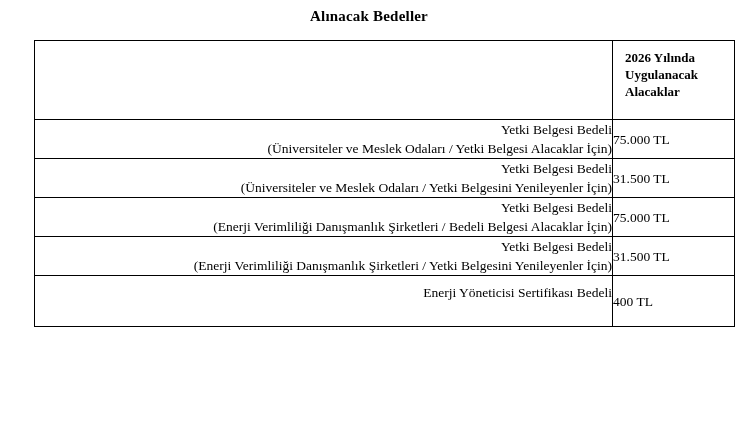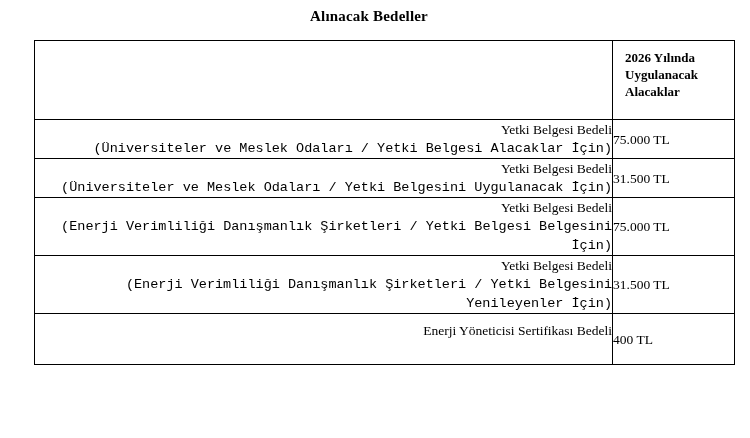--- a/index.html
+++ b/index.html
@@ -62,21 +62,21 @@
     padding: 8px 10px 8px 12px;
     vertical-align: top;
   }
   td.desc {
     padding: 9px 10px 9px 10px;
     font-size: 13.5px;
     line-height: 19px;
     text-align: right;
   }
   td.desc .line1 { display: block; }
-  td.desc .line2 { display: block; font-family: Liberation Mono, monospace; }
+  td.desc .line2 { display: block; }
   td.value {
     text-align: left;
     font-size: 13.5px;
     line-height: 19px;
   }
   tr.single td.desc {
     padding-top: 7px;
     padding-bottom: 24px;
   }
   tr.single td.desc .line1 { display: block; }
@@ -108,28 +108,28 @@
         <tr>
           <td class="desc">
             <span class="line1">Yetki Belgesi Bedeli</span>
             <span class="line2">(Üniversiteler ve Meslek Odaları / Yetki Belgesi Alacaklar İçin)</span>
           </td>
           <td class="value">75.000 TL</td>
         </tr>
         <tr>
           <td class="desc">
             <span class="line1">Yetki Belgesi Bedeli</span>
-            <span class="line2">(Üniversiteler ve Meslek Odaları / Yetki Belgesini Uygulanacak İçin)</span>
+            <span class="line2">(Üniversiteler ve Meslek Odaları / Yetki Belgesini Yenileyenler İçin)</span>
           </td>
           <td class="value">31.500 TL</td>
         </tr>
         <tr>
           <td class="desc">
             <span class="line1">Yetki Belgesi Bedeli</span>
-            <span class="line2">(Enerji Verimliliği Danışmanlık Şirketleri / Yetki Belgesi Belgesini İçin)</span>
+            <span class="line2">(Enerji Verimliliği Danışmanlık Şirketleri / Bedeli Belgesi Alacaklar İçin)</span>
           </td>
           <td class="value">75.000 TL</td>
         </tr>
         <tr>
           <td class="desc">
             <span class="line1">Yetki Belgesi Bedeli</span>
             <span class="line2">(Enerji Verimliliği Danışmanlık Şirketleri / Yetki Belgesini Yenileyenler İçin)</span>
           </td>
           <td class="value">31.500 TL</td>
         </tr>

